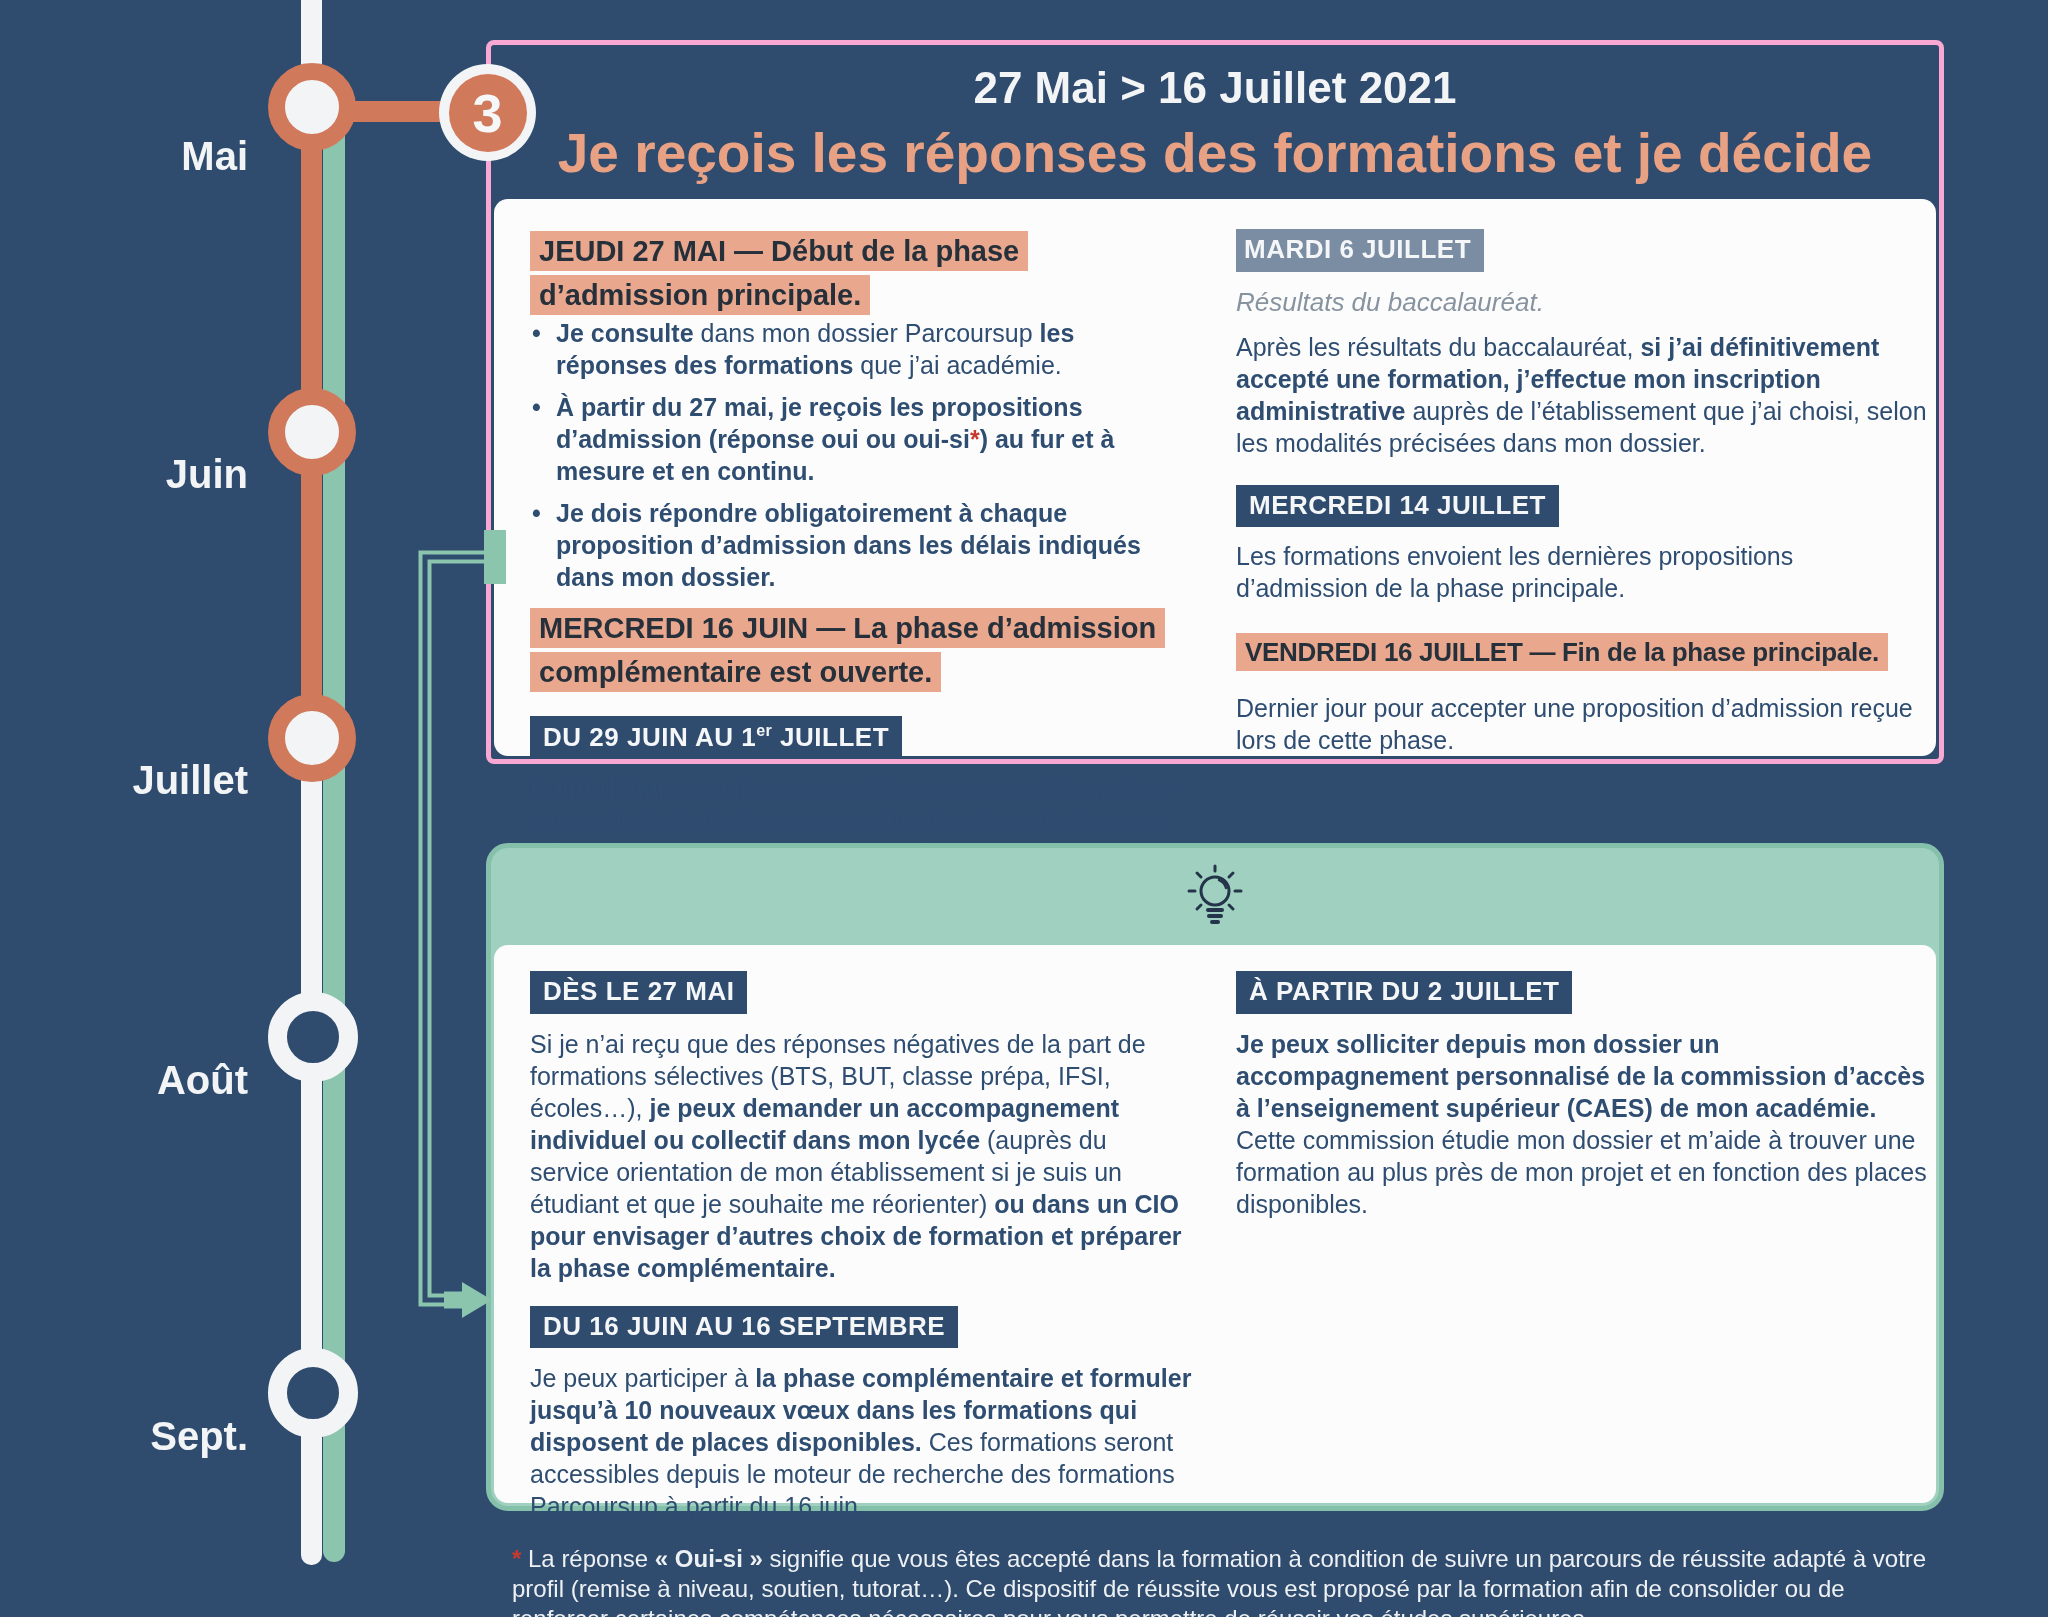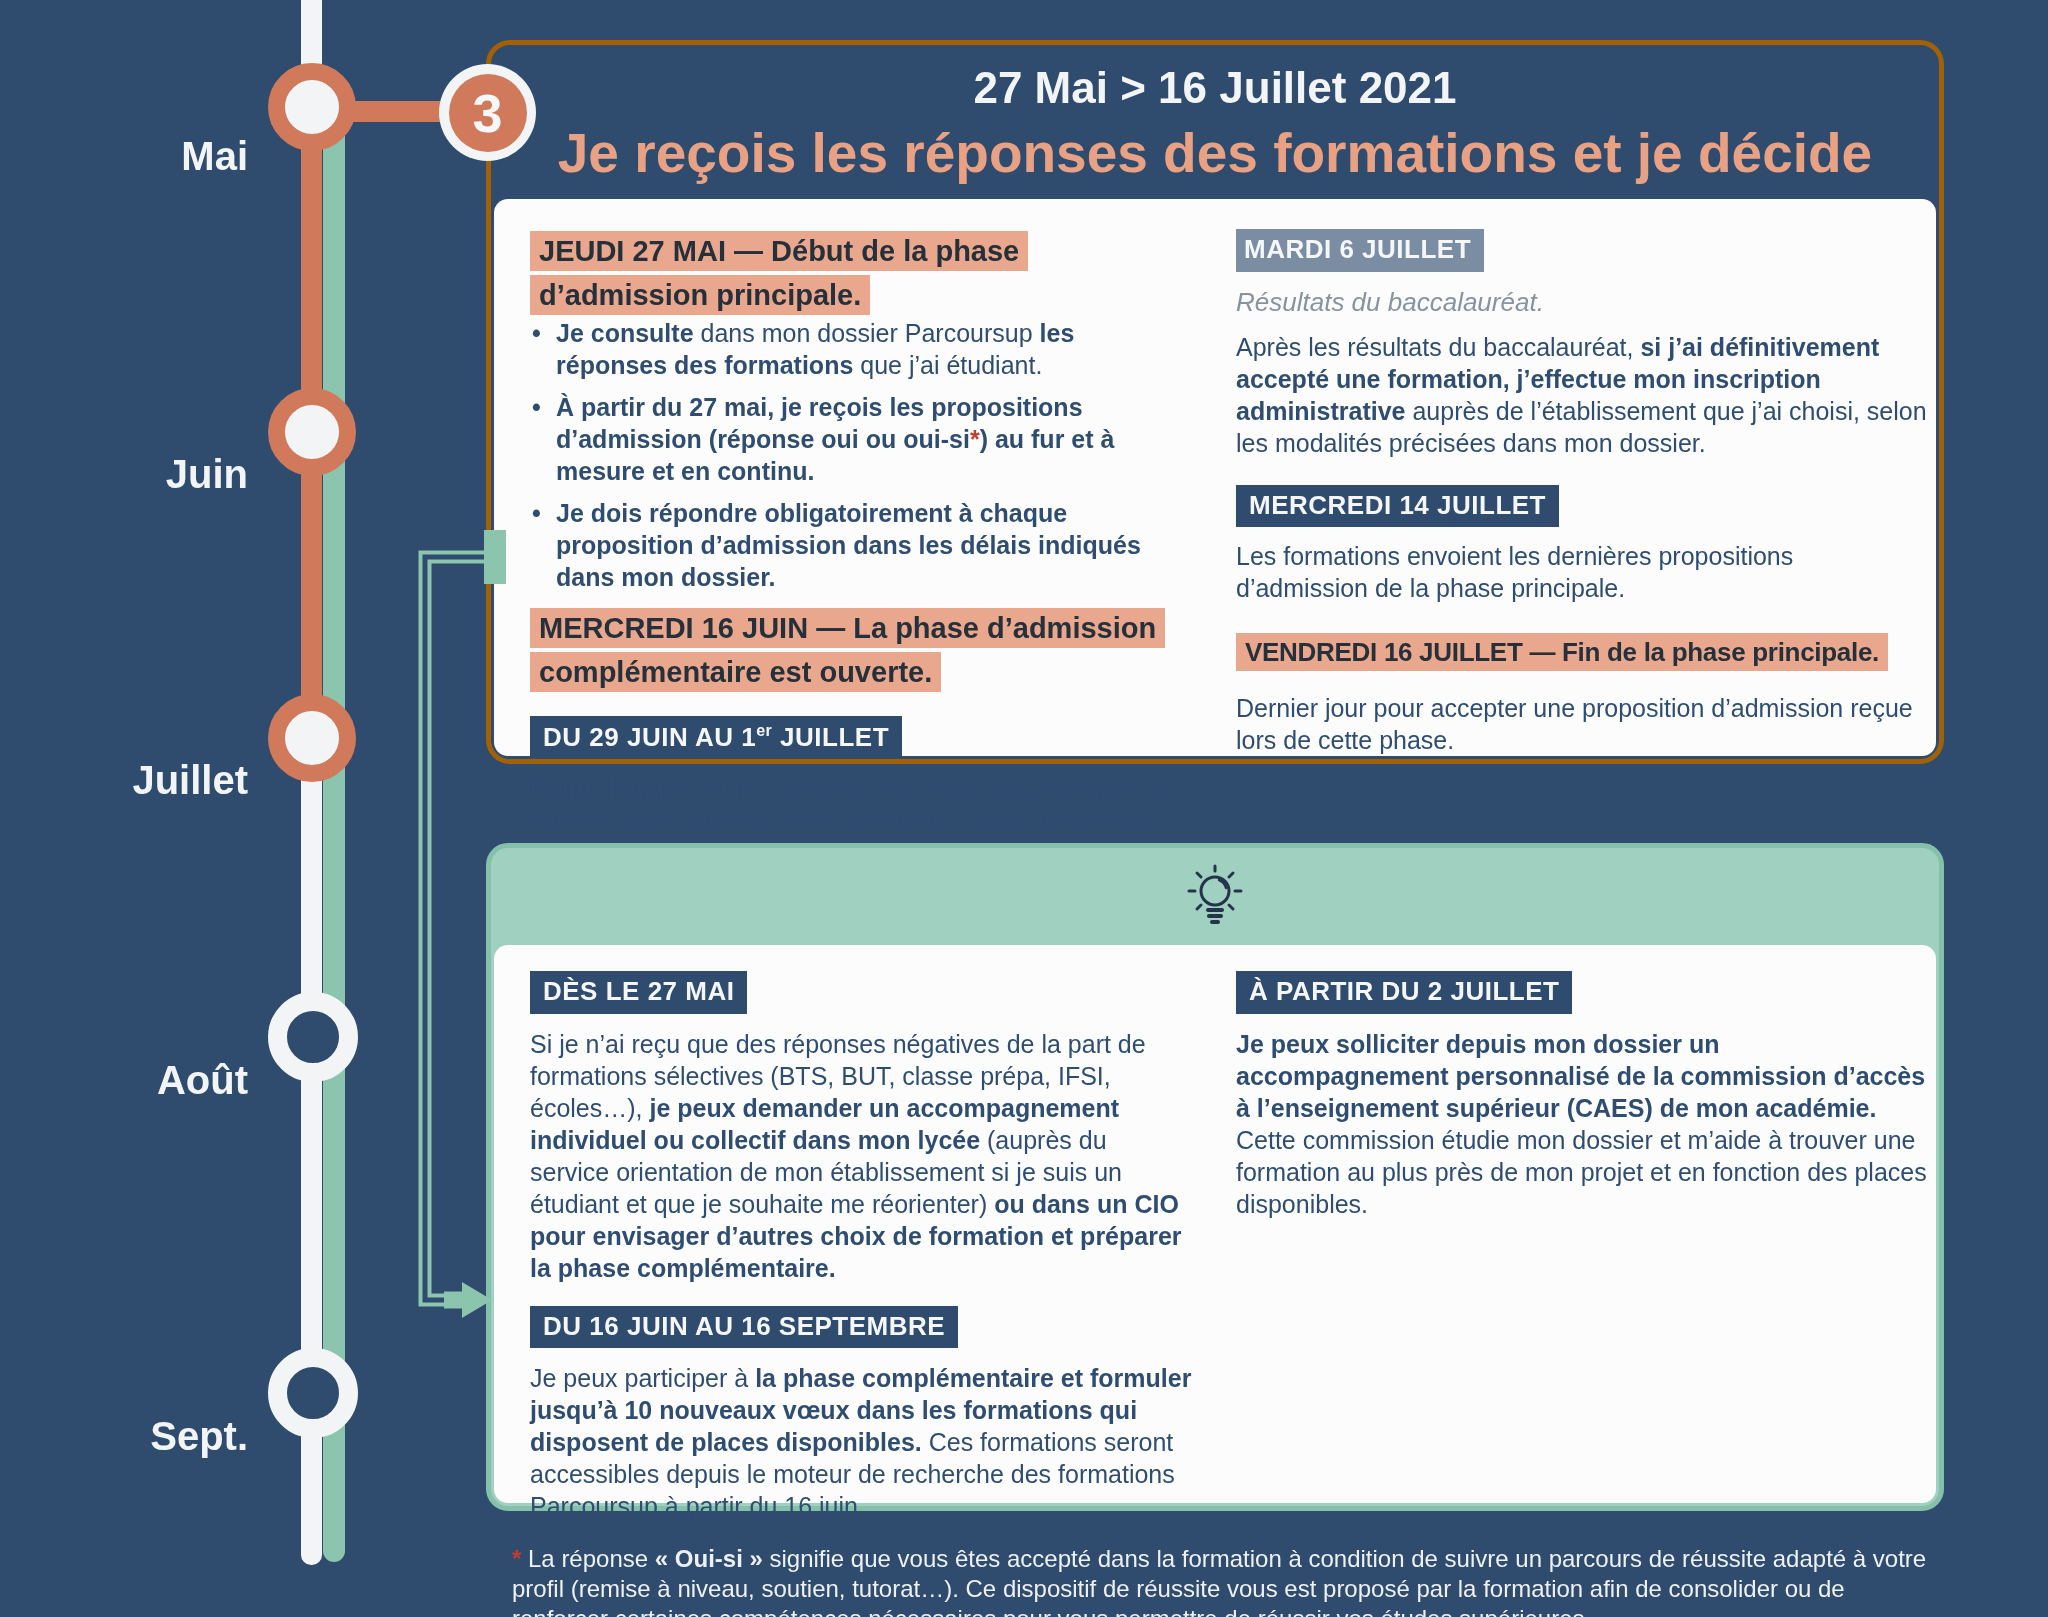--- a/index.html
+++ b/index.html
@@ -34,21 +34,21 @@
   #step3{left:439px;top:64px;width:97px;height:97px;border-radius:50%;background:#f2f4f6;
     display:flex;align-items:center;justify-content:center;z-index:6;}
   #step3-inner{width:78px;height:78px;border-radius:50%;background:#d0795b;
     display:flex;align-items:center;justify-content:center;
     color:#f6f7f9;font-size:54px;font-weight:700;}
 
   
   .panel{position:absolute;box-sizing:border-box;z-index:2;}
   #panel1{
     left:486px;top:40px;width:1458px;height:724px;
-    border:5px solid #a16207;border-radius:24px;background:#2f4b6e;
+    border:5px solid #f9a8d4;border-radius:8px;background:#2f4b6e;
   }
   .p1-head{height:150px;display:flex;flex-direction:column;align-items:center;justify-content:center;gap:8px;padding-top:4px;}
   .p1-title1{color:#f2f4f6;font-size:44px;font-weight:700;}
   .p1-title2{color:#e9a183;font-size:55px;font-weight:700;white-space:nowrap;}
   .panel-body{
     position:absolute;left:3px;right:3px;bottom:3px;background:#fcfcfd;border-radius:14px;
   }
   #panel1 .panel-body{top:154px;}
   #panel2{
     left:486px;top:843px;width:1458px;height:668px;
@@ -129,21 +129,21 @@
 
 <div class="panel" id="panel1">
   <div class="p1-head">
     <div class="p1-title1">27 Mai &gt; 16 Juillet 2021</div>
     <div class="p1-title2">Je reçois les réponses des formations et je décide</div>
   </div>
   <div class="panel-body">
     <div class="col col-l">
       <p class="h-wrap mt30"><span class="h-salmon"><span class="b">JEUDI 27 MAI — Début de la phase d’admission principale.</span></span></p>
       <ul class="bullets mt22">
-        <li><span class="b">Je consulte </span><span>dans mon dossier Parcoursup </span><span class="b">les réponses des formations </span><span>que j’ai étudiant.</span></li>
+        <li><span class="b">Je consulte </span><span>dans mon dossier Parcoursup </span><span class="b">les réponses des formations </span><span>que j’ai académie.</span></li>
         <li><span class="b">À partir du 27 mai, je reçois les propositions d’admission (réponse oui ou oui-si</span><span class="b red">*</span><span class="b">) au fur et à mesure et en continu.</span></li>
         <li><span class="b">Je dois répondre obligatoirement à chaque proposition d’admission dans les délais indiqués dans mon dossier.</span></li>
       </ul>
       <p class="h-wrap mt16"><span class="h-salmon"><span class="b">MERCREDI 16 JUIN — La phase d’admission complémentaire est ouverte.</span></span></p>
       <div class="mt22"><span class="badge"><span>DU 29 JUIN AU 1</span><sup>er</sup><span> JUILLET</span></span></div>
       <p class="para mt16"><span class="b">Point d’étape : </span><span>si j’ai conservé des vœux pour lesquels je suis en liste d’attente, je me connecte à mon dossier pour indiquer ceux qui m’intéressent toujours.</span></p>
     </div>
     <div class="col col-r">
       <div class="mt30"><span class="badge badge-grey">MARDI 6 JUILLET</span></div>
       <p class="note-italic mt14">Résultats du baccalauréat.</p>

